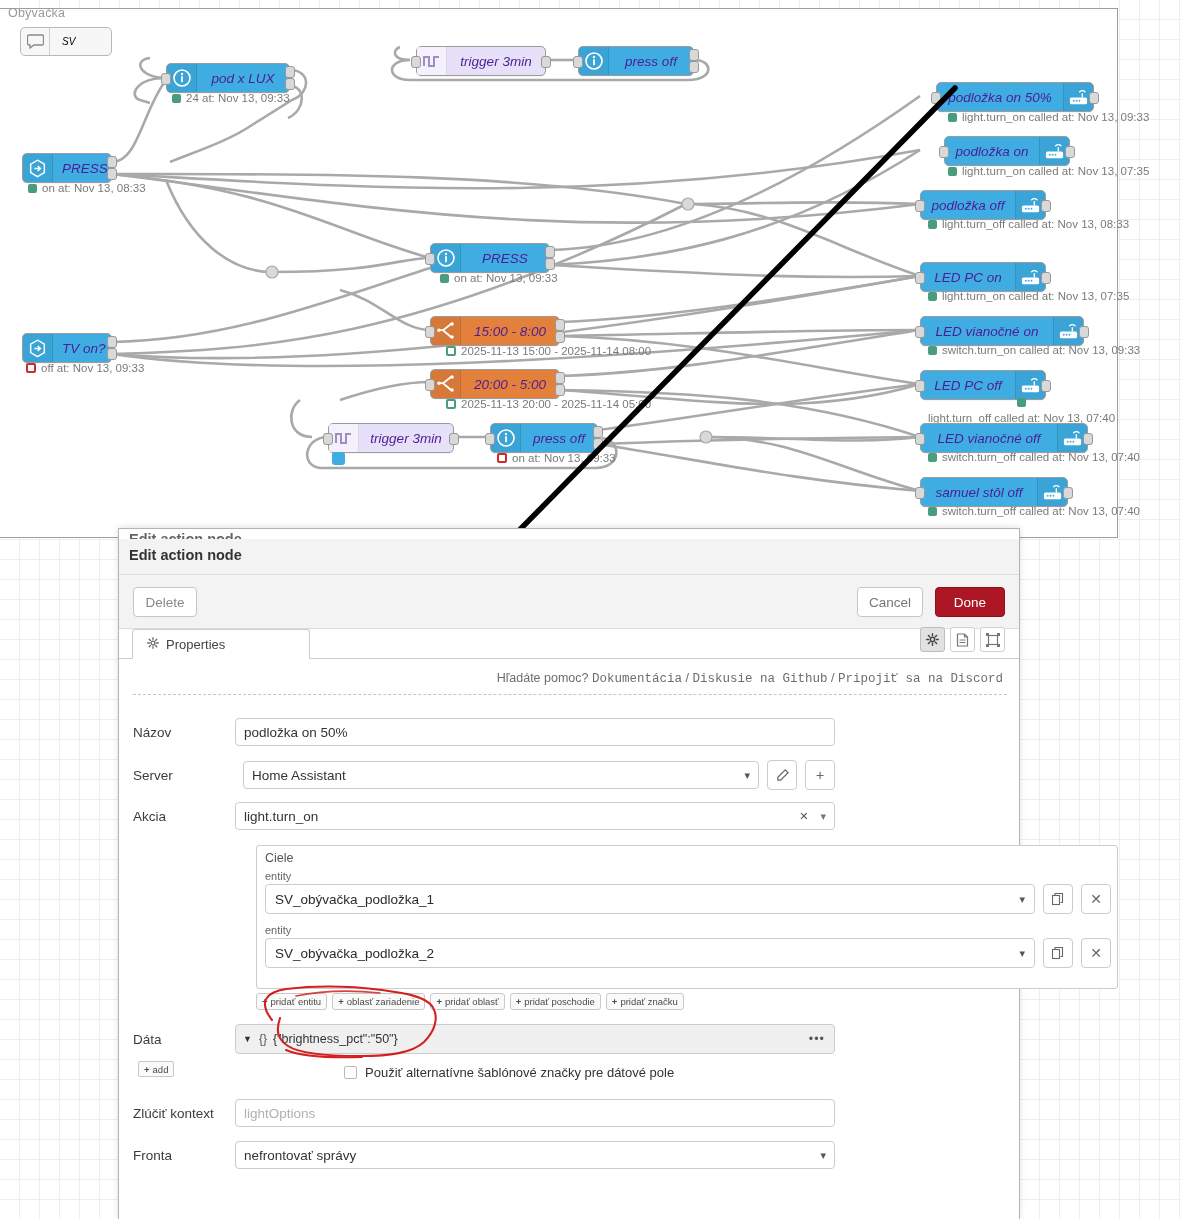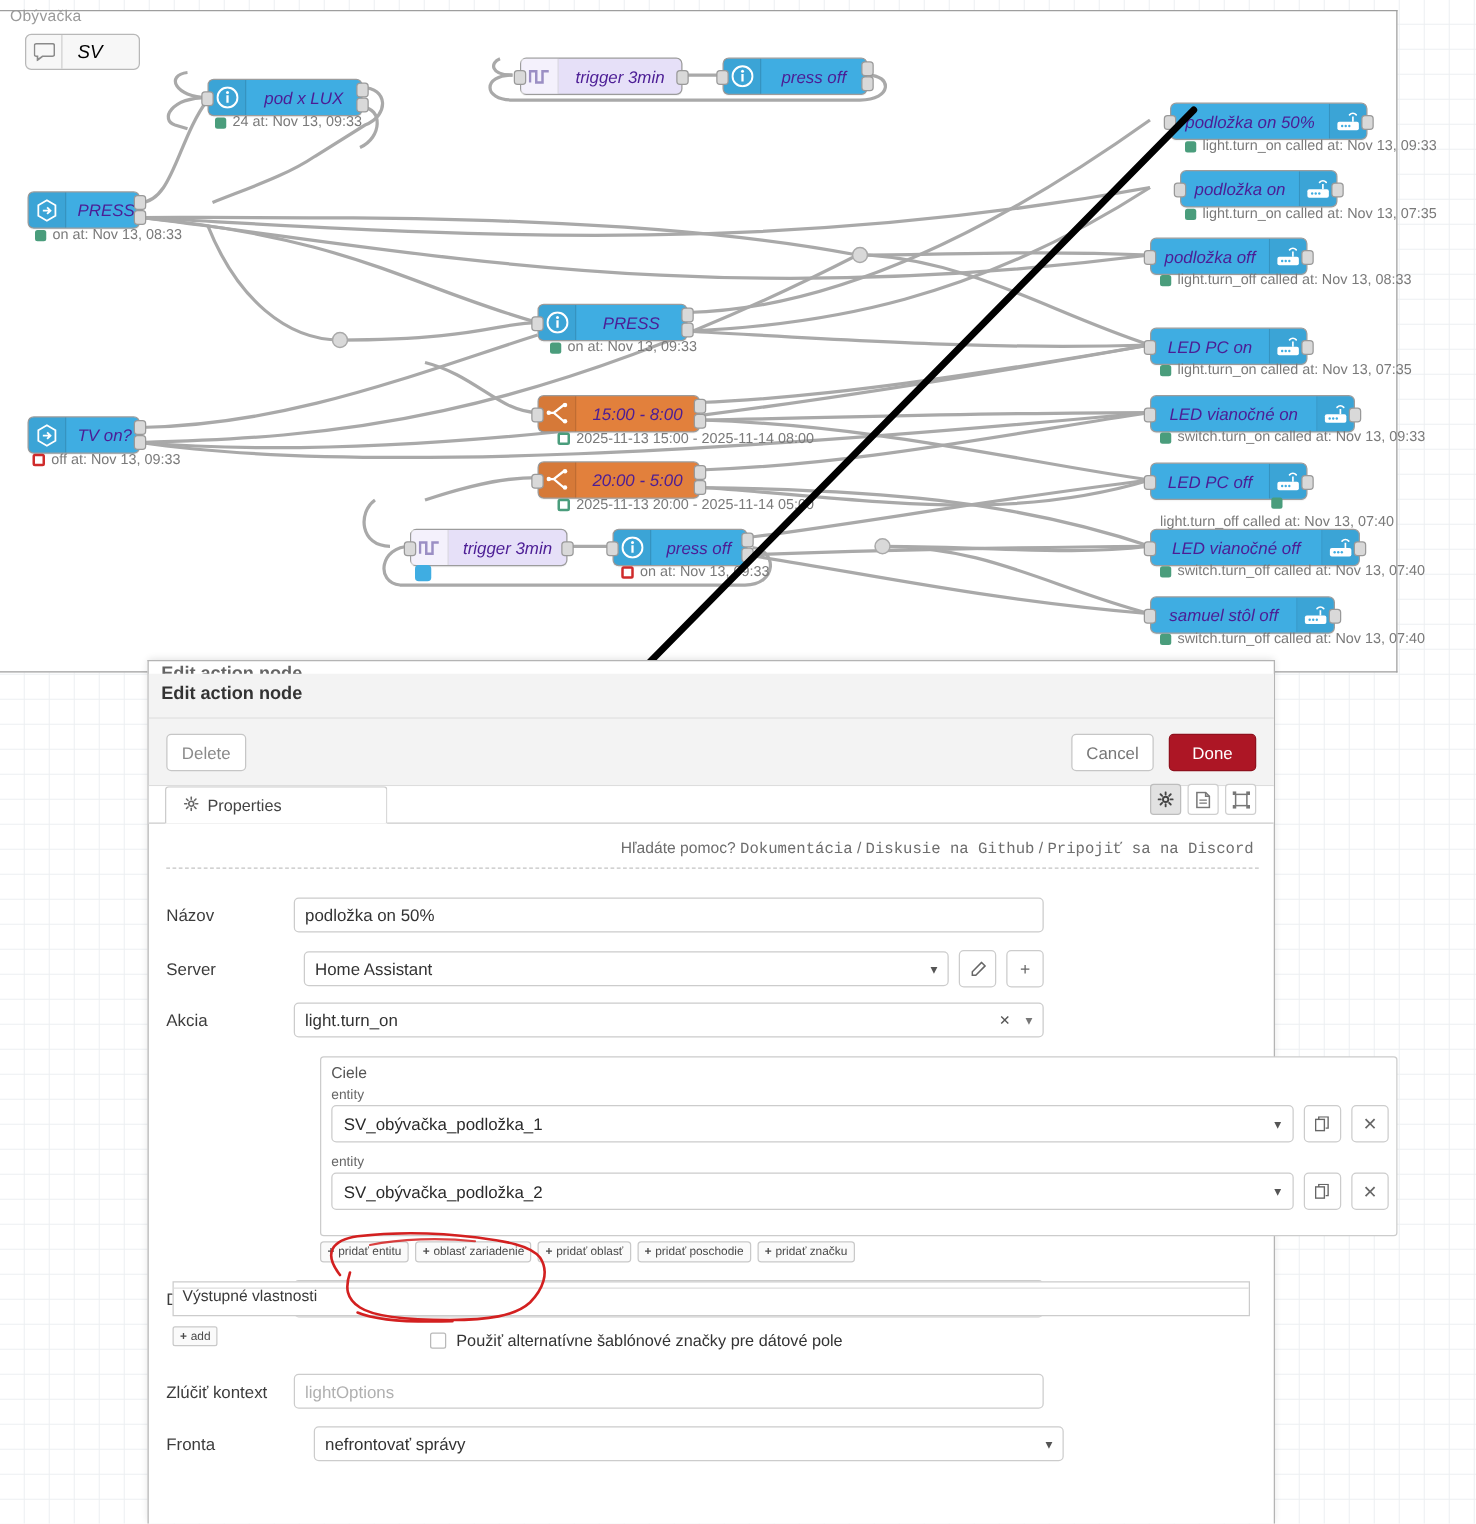--- a/index.html
+++ b/index.html
@@ -76,21 +76,21 @@
   .dot { width:9px; height:9px; border-radius:2px; display:inline-block; }
   .dot.green { background:#4a9d7c; }
   .dot.red { background:#fff; border:2.5px solid #cf2b2b; width:10px; height:10px; }
   .dot.greenring { background:#fff; border:2px solid #4a9d7c; width:10px;height:10px; }
   .dot.blue { background:#3FADE2; width:13px;height:13px;border-radius:3px; }
 
   
   #comment-node {
     position:absolute; left:20px; top:27px; width:92px; height:29px;
     background:#f7f7f7; border:1px solid #b8b8b8; border-radius:5px;
-    display:flex; align-items:center; font-size:15px; font-style:italic;
+    display:flex; align-items:center; font-size:10px; font-style:italic;
   }
   #comment-node .ico { width:29px;height:27px;flex:0 0 29px;display:flex;
     align-items:center;justify-content:center;border-right:1px solid #cfcfcf; }
 
   
   #ann-line { position:absolute; left:0; top:0; width:1181px; height:1219px; pointer-events:none; }
 
   
   #dialog {
     position:absolute; left:118px; top:528px; width:902px; height:691px;
@@ -768,34 +768,30 @@
     <div id="chk-row">
       <span class="chk"></span>
       <span style="font-size:13px;color:#333;">Použiť alternatívne šablónové značky pre dátové pole</span>
     </div>
 
     <div class="row" style="left:14px;top:439px;">
       <span class="flabel">Zlúčiť kontext</span>
       <div class="inp ph" style="width:600px;">lightOptions</div>
     </div>
 
-    <div class="row" style="left:14px;top:481px;gap:16px;">
+    <div class="row" style="left:14px;top:481px;">
       <span class="flabel">Fronta</span>
       <div class="inp" style="width:600px;">
         <span>nefrontovať správy</span>
         <span class="caret">▾</span>
       </div>
     </div>
 
   </div>
 
-  <div id="outprops" style="left:19px;top:496px;width:862px;">
-    <span>Výstupné vlastnosti</span>
-    <span class="line"></span>
-  </div>
   <div id="add-btn" style="left:19px;top:532px;">
     <b>+</b>
       <span>add</span>
   </div>
 
 </div>
 
 <svg id="ann-circle">
   <path d="M272,1020 C258,1002 266,992 286,989 C320,985 350,986 382,990
            C404,993 424,996 432,1006 C440,1018 434,1032 424,1042

